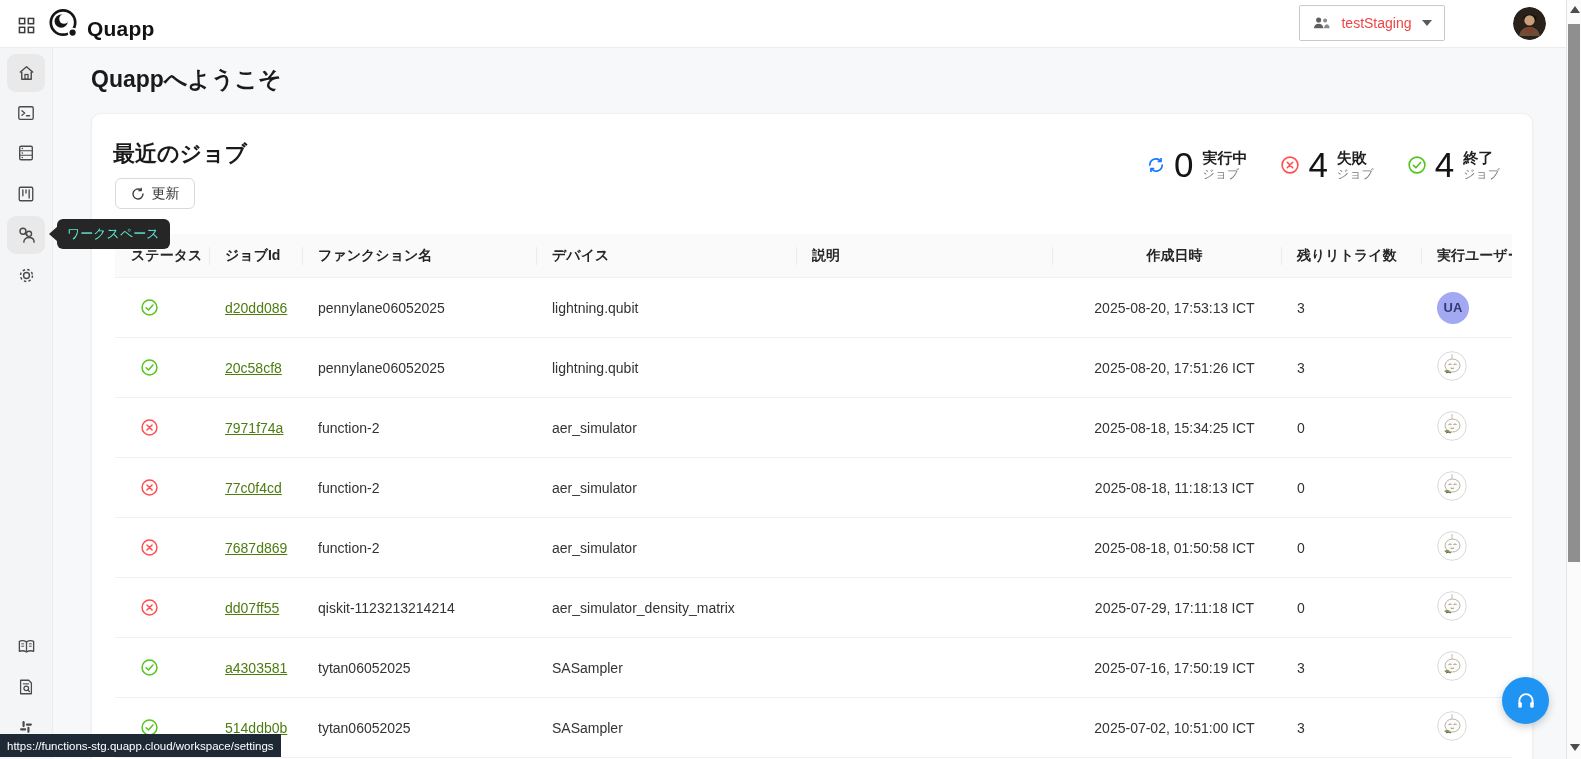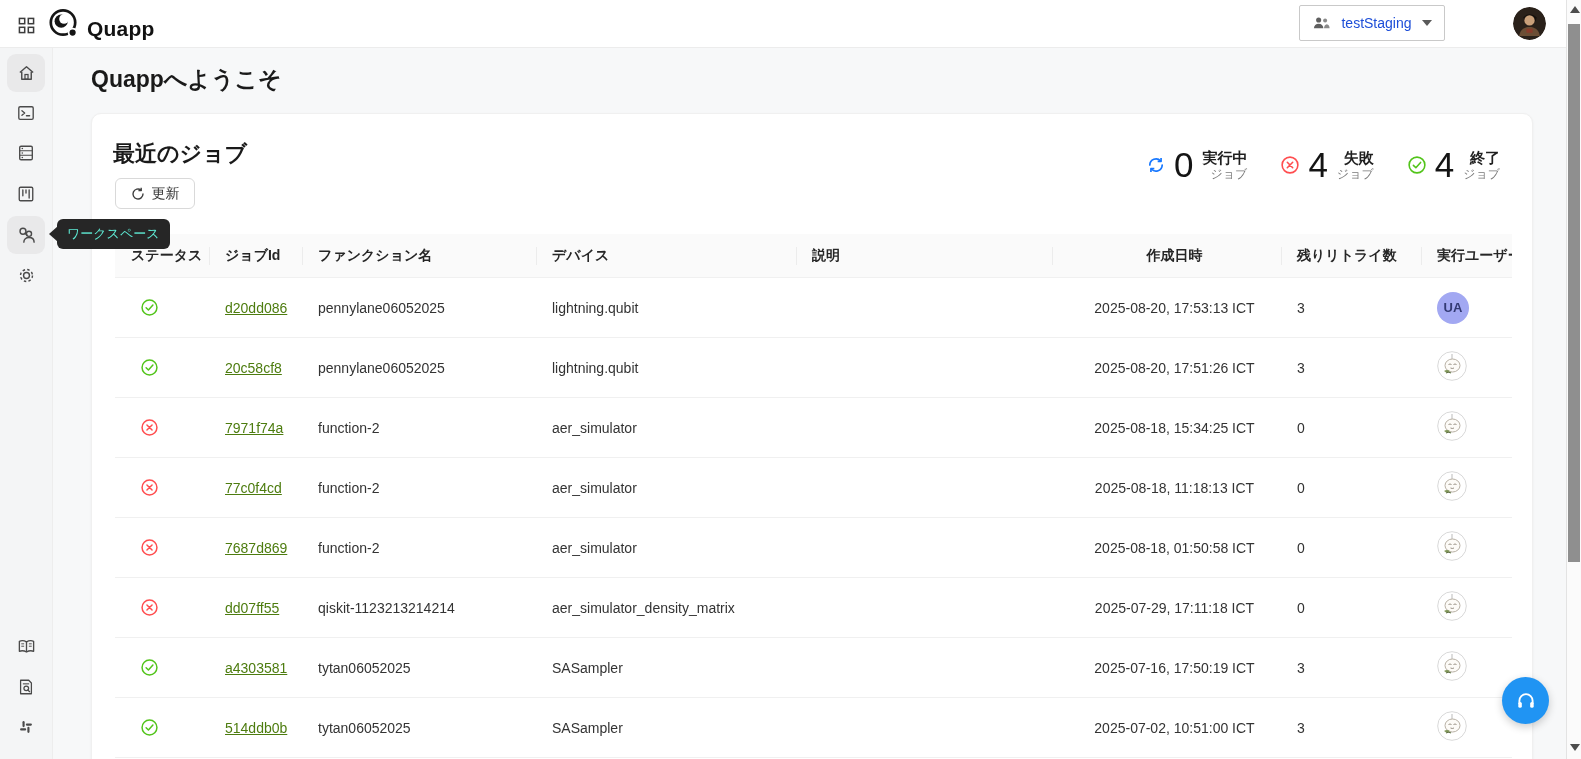--- a/index.html
+++ b/index.html
@@ -6,21 +6,21 @@
   html,body { width:1581px; height:759px; }
   body { font-family:"Liberation Sans","DejaVu Sans",sans-serif; color:#1f1f1f; }
   .screen { position:relative; width:1581px; height:759px; overflow:hidden; background:#f7f8f9; }
 
   
   .topbar { position:absolute; left:0; top:0; width:1581px; height:48px; background:#fff; border-bottom:1px solid #ececec; z-index:20; }
   .launcher { position:absolute; left:15px; top:14px; width:22px; height:22px; display:flex; align-items:center; justify-content:center; cursor:pointer; }
   .brand { position:absolute; left:47px; top:7px; display:flex; align-items:flex-end; gap:6px; }
   .brand-text { font-size:21px; font-weight:800; color:#121212; letter-spacing:.2px; }
   .ws-select { position:absolute; left:1299px; top:5px; width:146px; height:36px; background:#fff; border:1px solid #c9c9c9; border-radius:2px; display:flex; align-items:center; padding:0 12px; gap:8px; cursor:pointer; }
-  .ws-label { font-size:14px; color:#1d4ed8; flex:1; text-align:center; }
+  .ws-label { font-size:14px; color:#ef4444; flex:1; text-align:center; }
   .caret-down { width:0; height:0; border-left:5px solid transparent; border-right:5px solid transparent; border-top:6px solid #5a5a5a; }
   .user-avatar { position:absolute; left:1513px; top:7px; width:33px; height:33px; border-radius:50%; overflow:hidden; cursor:pointer; }
 
   
   .sidebar { position:absolute; left:0; top:48px; width:53px; bottom:0; background:#f4f5f6; border-right:1px solid #ededed; z-index:10; }
   .side-item { position:absolute; left:7px; width:38px; height:38px; border-radius:9px; display:flex; align-items:center; justify-content:center; cursor:pointer; }
   .side-item.active, .side-item.hovered { background:#e9e9ea; }
 
   
   .tooltip { position:absolute; left:57px; top:219px; height:30px; background:#262626; color:#5eead4; font-size:13px; border-radius:6px; display:flex; align-items:center; padding:0 10px; z-index:50; white-space:nowrap; }
@@ -30,21 +30,21 @@
   .welcome { position:absolute; left:91px; top:64px; font-size:23px; font-weight:700; color:#1a1a1a;text-align:center; }
 
   .card { position:absolute; left:91px; top:113px; width:1442px; height:690px; background:#fff; border:1px solid #f0f0f0; border-radius:10px; box-shadow:0 1px 3px rgba(0,0,0,.05); }
   .card-title { position:absolute; left:113px; top:139px; font-size:22px; font-weight:700; color:#1a1a1a; }
   .refresh-btn { position:absolute; left:115px; top:178px; width:80px; height:31px; background:#fff; border:1px solid #d9d9d9; border-radius:6px; display:flex; align-items:center; justify-content:center; gap:7px; font-size:14px; color:#333; cursor:pointer; }
 
   
   .stats { position:absolute; right:81px; top:147px; display:flex; gap:34px; align-items:center; }
   .stat { display:flex; align-items:center; gap:9px; }
   .stat-num { font-size:35px; font-weight:500; color:#141414; line-height:1; }
-  .stat-label { display:flex; flex-direction:column; justify-content:center;text-align:right; }
+  .stat-label { display:flex; flex-direction:column; justify-content:center; }
   .stat-label .l1 { font-size:15px; font-weight:600; color:#1f1f1f; line-height:19px; }
   .stat-label .l2 { font-size:12px; color:#7a7a7a; line-height:14px; }
 
   
   .tablewrap { position:absolute; left:115px; top:234px; width:1397px; height:525px; overflow:hidden; }
   .thead, .trow { display:flex; width:1510px; align-items:center; }
   .thead { height:44px; background:#fafafa; border-bottom:1px solid #f0f0f0; border-radius:8px 8px 0 0; }
   .trow { height:60px; border-bottom:1px solid #f0f0f0; background:#fff; }
   .th, .td { padding-left:16px; font-size:14px; white-space:nowrap; position:relative; }
   .th { font-weight:700; color:#262626; }
@@ -454,20 +454,21 @@
   </div>
 
   <div class="fab">
     <svg width="22" height="22" viewBox="0 0 20 20">
       <path d="M4 12 v-2.2 a6 6 0 0 1 12 0 V12" fill="none" stroke="#fff" stroke-width="1.7" stroke-linecap="round"></path>
       <rect x="3" y="10.8" width="3.2" height="5.4" rx="1.5" fill="#fff"></rect>
       <rect x="13.8" y="10.8" width="3.2" height="5.4" rx="1.5" fill="#fff"></rect>
     </svg>
   </div>
 
+  <div class="statusbar">https://functions-stg.quapp.cloud/workspace/settings</div>
 
   <div class="scrollbar">
     <div class="sb-up"></div>
     <div class="sb-thumb"></div>
     <div class="sb-down"></div>
   </div>
 
 </div>
 
 </body></html>

